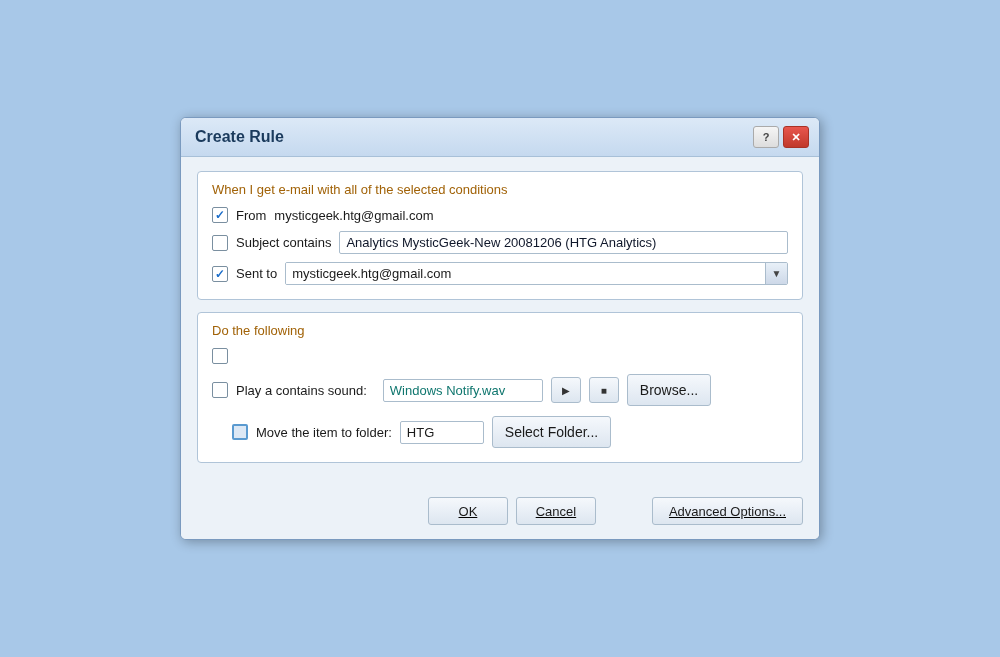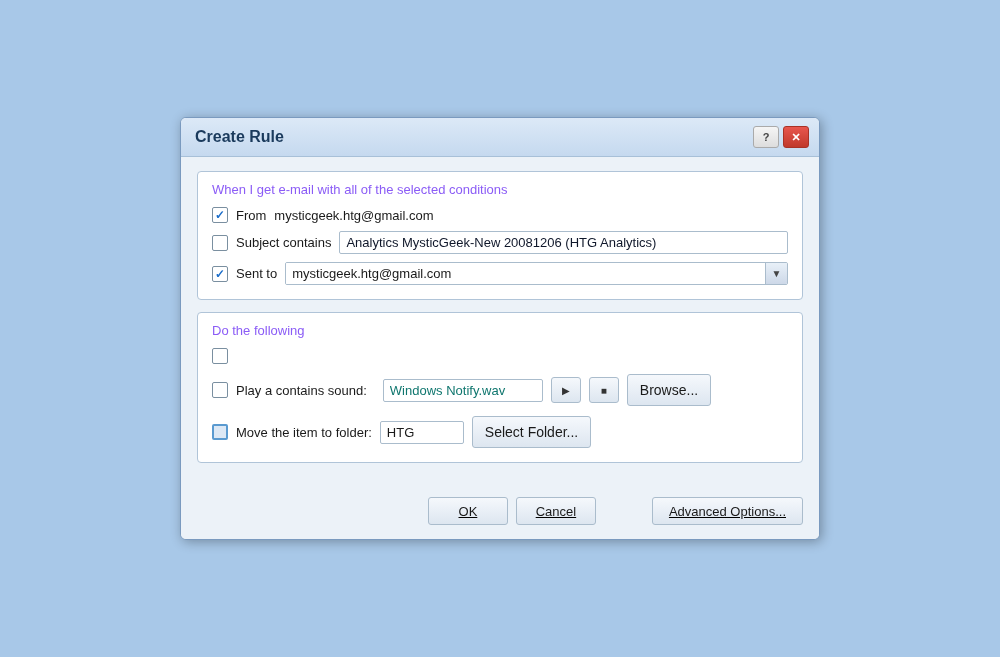--- a/index.html
+++ b/index.html
@@ -90,21 +90,21 @@
     .section-box {
       border: 1px solid #b0c4d8;
       border-radius: 4px;
       background: white;
       padding: 10px 14px 14px 14px;
       margin-bottom: 12px;
     }
 
     .section-title {
       font-size: 13px;
-      color: #8b5cf6;
+      color: #a16207;
       margin-bottom: 10px;
       font-weight: normal;
     }
 
     .condition-row {
       display: flex;
       align-items: center;
       margin-bottom: 8px;
       gap: 8px;
     }
@@ -191,20 +191,21 @@
     
     .action-row {
       display: flex;
       align-items: center;
       margin-bottom: 10px;
       gap: 8px;
     }
 
     .action-row:last-child {
       margin-bottom: 0;
+      margin-left: 20px;
     }
 
     .sound-input {
       width: 160px;
       border: 1px solid #aabccc;
       padding: 3px 6px;
       font-size: 13px;
       color: #0f766e;
       background: white;
       outline: none;

